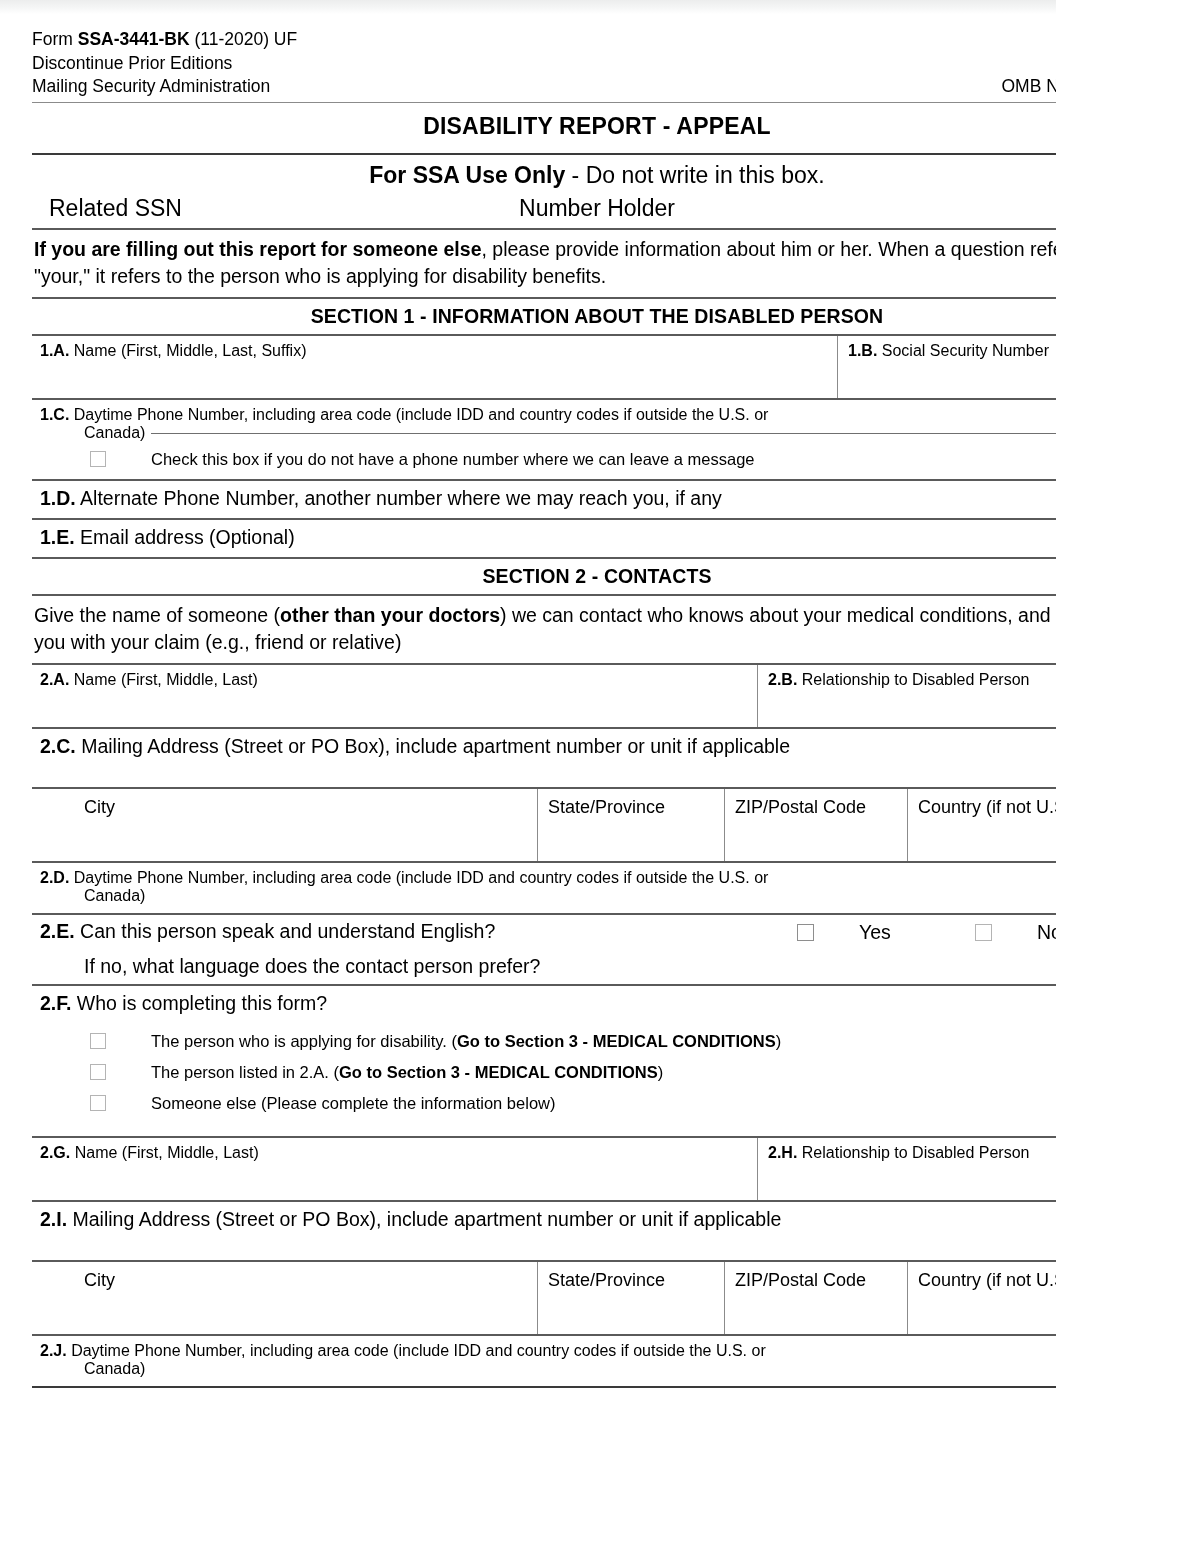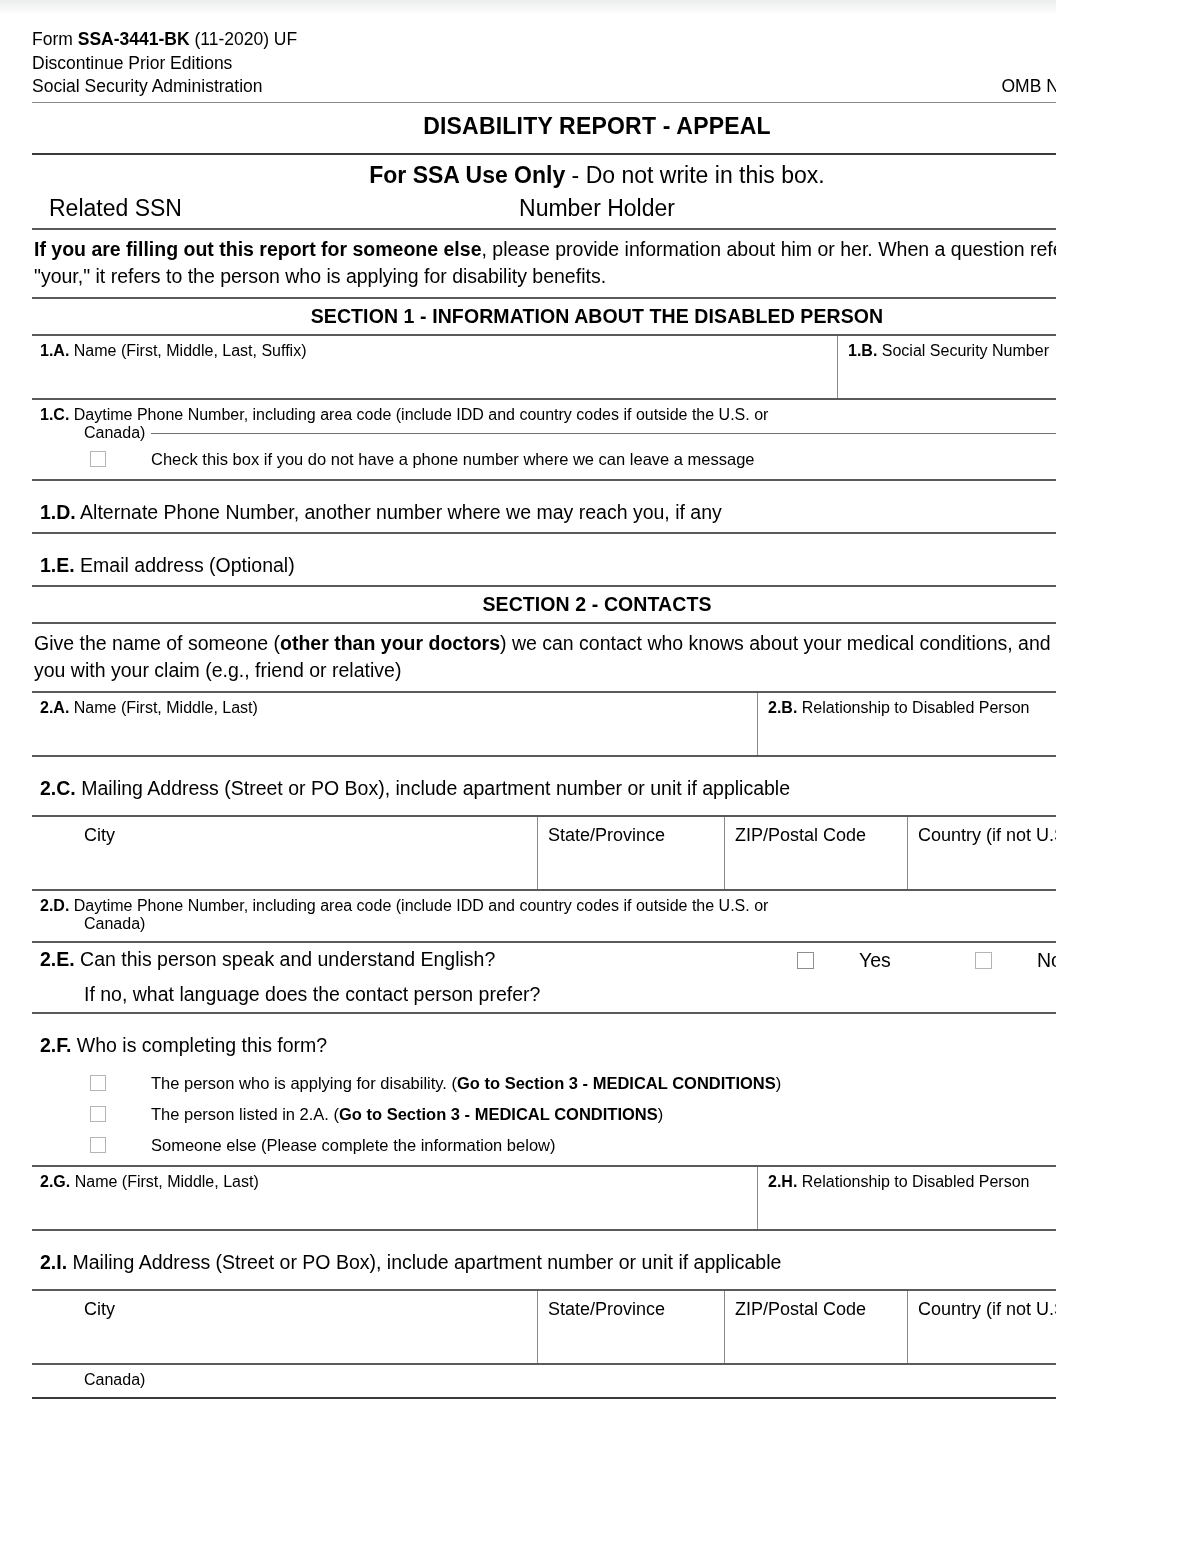--- a/index.html
+++ b/index.html
@@ -100,21 +100,21 @@
     padding: 6px 0 6px 0;
   }
 
   
   .row {
     position: relative;
     font-size: 19.5px;
     line-height: 27px;
   }
   .row .lbl {
-    padding: 18px 0 6px 8px;
+    padding: 4px 0 6px 8px;
   }
 
   
   .split {
     position: relative;
     display: flex;
   }
   .split > .col-l {
     box-sizing: border-box;
     padding: 6px 0 6px 8px;
@@ -194,35 +194,35 @@
   .yn .opt-yes .cbrow, .yn .opt-no .cbrow { font-size: 19.5px; }
   .yn .opt-yes .cb, .yn .opt-no .cb { width: 17px; height: 17px; }
 
   .sub-q {
     font-size: 19.5px;
     padding: 4px 0 6px 52px;
   }
 
   .optlist { padding: 7px 0 7px 58px; }
   .optlist .cbrow { margin: 0 0 9px 0; }
-  .optlist .cbrow:last-child { margin-bottom: 2px; }
+  .optlist .cbrow:last-child { margin-bottom: 15px; }
 </style>
 </head>
 <body>
 
 <div class="page">
   <div class="top-band"></div>
 
   <div class="form">
 
     <div class="hdr">
       <div class="hdr-left">
         <div><span>Form </span><span class="b">SSA-3441-BK</span><span> (11-2020) UF</span></div>
         <div>Discontinue Prior Editions</div>
-        <div>Social Security Administration</div>
+        <div>Mailing Security Administration</div>
       </div>
       <div class="hdr-right">
         <div>Page 3 of 10</div>
         <div>OMB  No. 0960-0144</div>
       </div>
     </div>
 
     <div class="rule-thin"></div>
 
     <div class="title">DISABILITY REPORT - APPEAL</div>
@@ -418,20 +418,24 @@
     <div class="addr">
       <div class="cell c-city"><span>City</span></div>
       <div class="cell c-state"><span>State/Province</span></div>
       <div class="cell c-zip"><span>ZIP/Postal Code</span></div>
       <div class="cell c-country"><span>Country (if not U.S.)</span></div>
     </div>
 
     <div class="rule-med"></div>
 
     <div class="hang" style="padding-bottom:8px">
+      <div>
+        <span class="b">2.J.</span>
+        <span>Daytime Phone Number, including area code (include IDD and country codes if outside the U.S. or</span>
+      </div>
       <div class="l2">
         <span>Canada)</span>
       </div>
     </div>
 
     <div class="rule-thick"></div>
 
   </div>
 </div>
 

